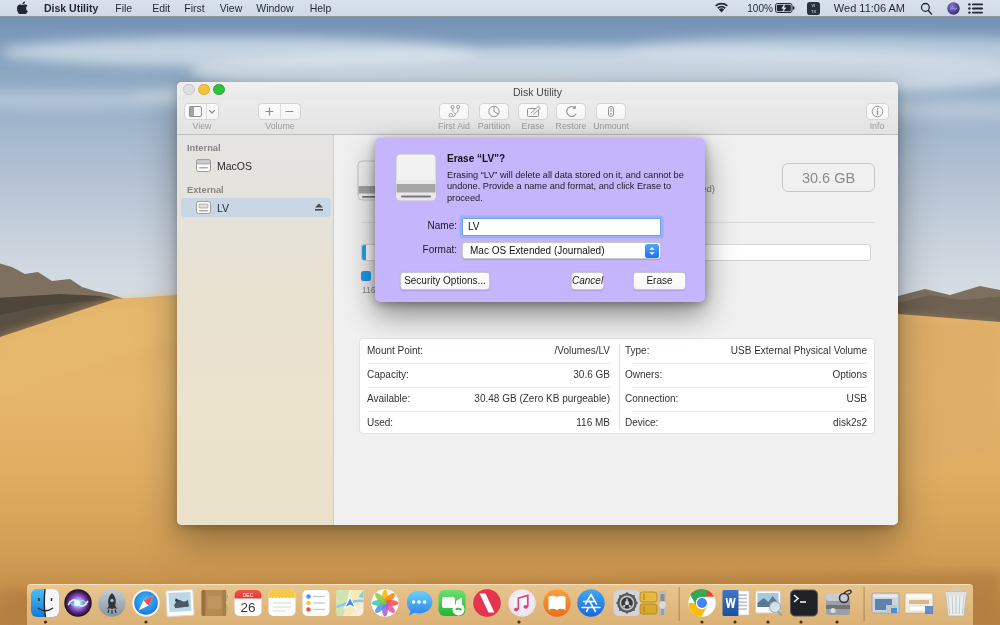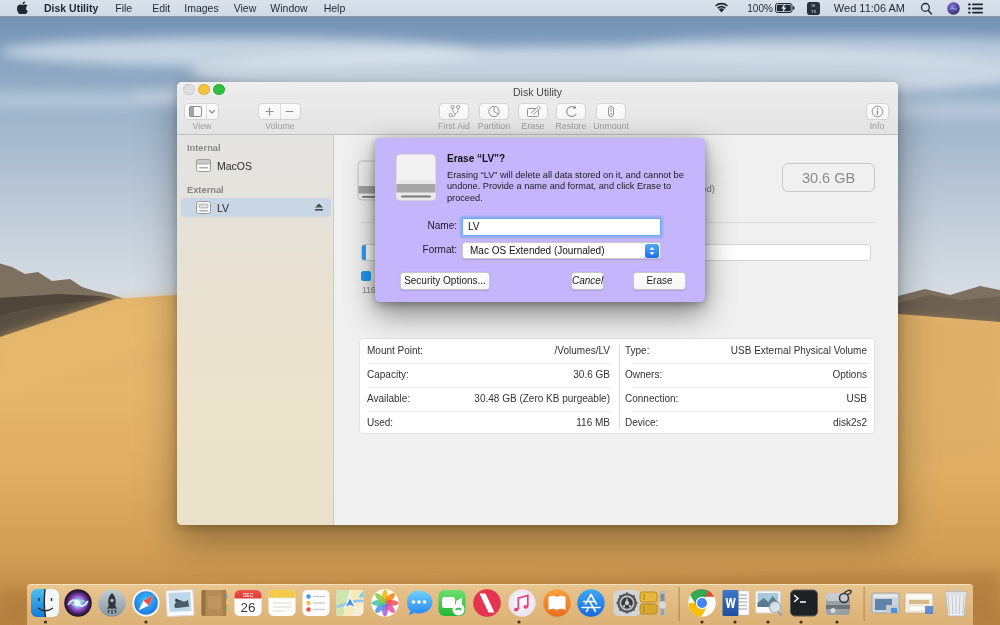--- a/index.html
+++ b/index.html
@@ -135,21 +135,21 @@
 
   <div id="menubar">
     <div id="mleft">
       <svg width="11" height="13" viewBox="0 0 11 13" style="margin-left:17px; margin-top:-1px;">
         <path d="M8.1,0.4 c0.1,0.75-0.2,1.45-0.65,1.97 c-0.48,0.55-1.25,0.97-1.97,0.9 c-0.1-0.7,0.28-1.45,0.7-1.9 C6.66,0.85,7.45,0.48,8.1,0.4 Z" fill="#1f2833"></path>
         <path d="M8.05,3.5 c1.02,0,1.9,0.52,2.45,1.32 c-0.9,0.62-1.45,1.55-1.42,2.6 c0.03,1.17,0.72,2.17,1.72,2.62 c-0.25,0.65-0.52,1.17-0.9,1.72 c-0.55,0.82-1.2,1.75-2.12,1.77 c-0.87,0.02-1.17-0.55-2.2-0.55 c-1.02,0-1.35,0.53-2.2,0.57 c-0.92,0.03-1.62-0.95-2.17-1.77 C0.1,10.15-0.65,7.2,0.5,5.22 c0.57-1,1.6-1.67,2.7-1.67 c0.85,0,1.65,0.57,2.17,0.57 C5.88,4.12,6.98,3.5,8.05,3.5 Z" fill="#1f2833"></path>
       </svg>
       <span class="app" style="margin-left:16px;">Disk Utility</span>
       <span style="margin-left:17px;">File</span>
       <span style="margin-left:20px;">Edit</span>
-      <span style="margin-left:14px;">Images</span>
+      <span style="margin-left:14px;">First</span>
       <span style="margin-left:15px;">View</span>
       <span style="margin-left:14px;">Window</span>
       <span style="margin-left:16px;">Help</span>
     </div>
     <div id="mright">
 
       <svg width="15" height="12" viewBox="0 0 15 12">
         <path d="M7.5,10.6 L4.8,7.4 a4.3,4.3 0 0 1 5.4,0 Z" fill="#1f2833"></path>
         <path d="M3.2,5.6 a6.8,6.8 0 0 1 8.6,0 L10.7,6.9 a5.1,5.1 0 0 0 -6.4,0 Z" fill="#1f2833"></path>
         <path d="M1.1,3.2 a9.8,9.8 0 0 1 12.8,0 L12.8,4.5 a8.1,8.1 0 0 0 -10.6,0 Z" fill="#1f2833"></path>

